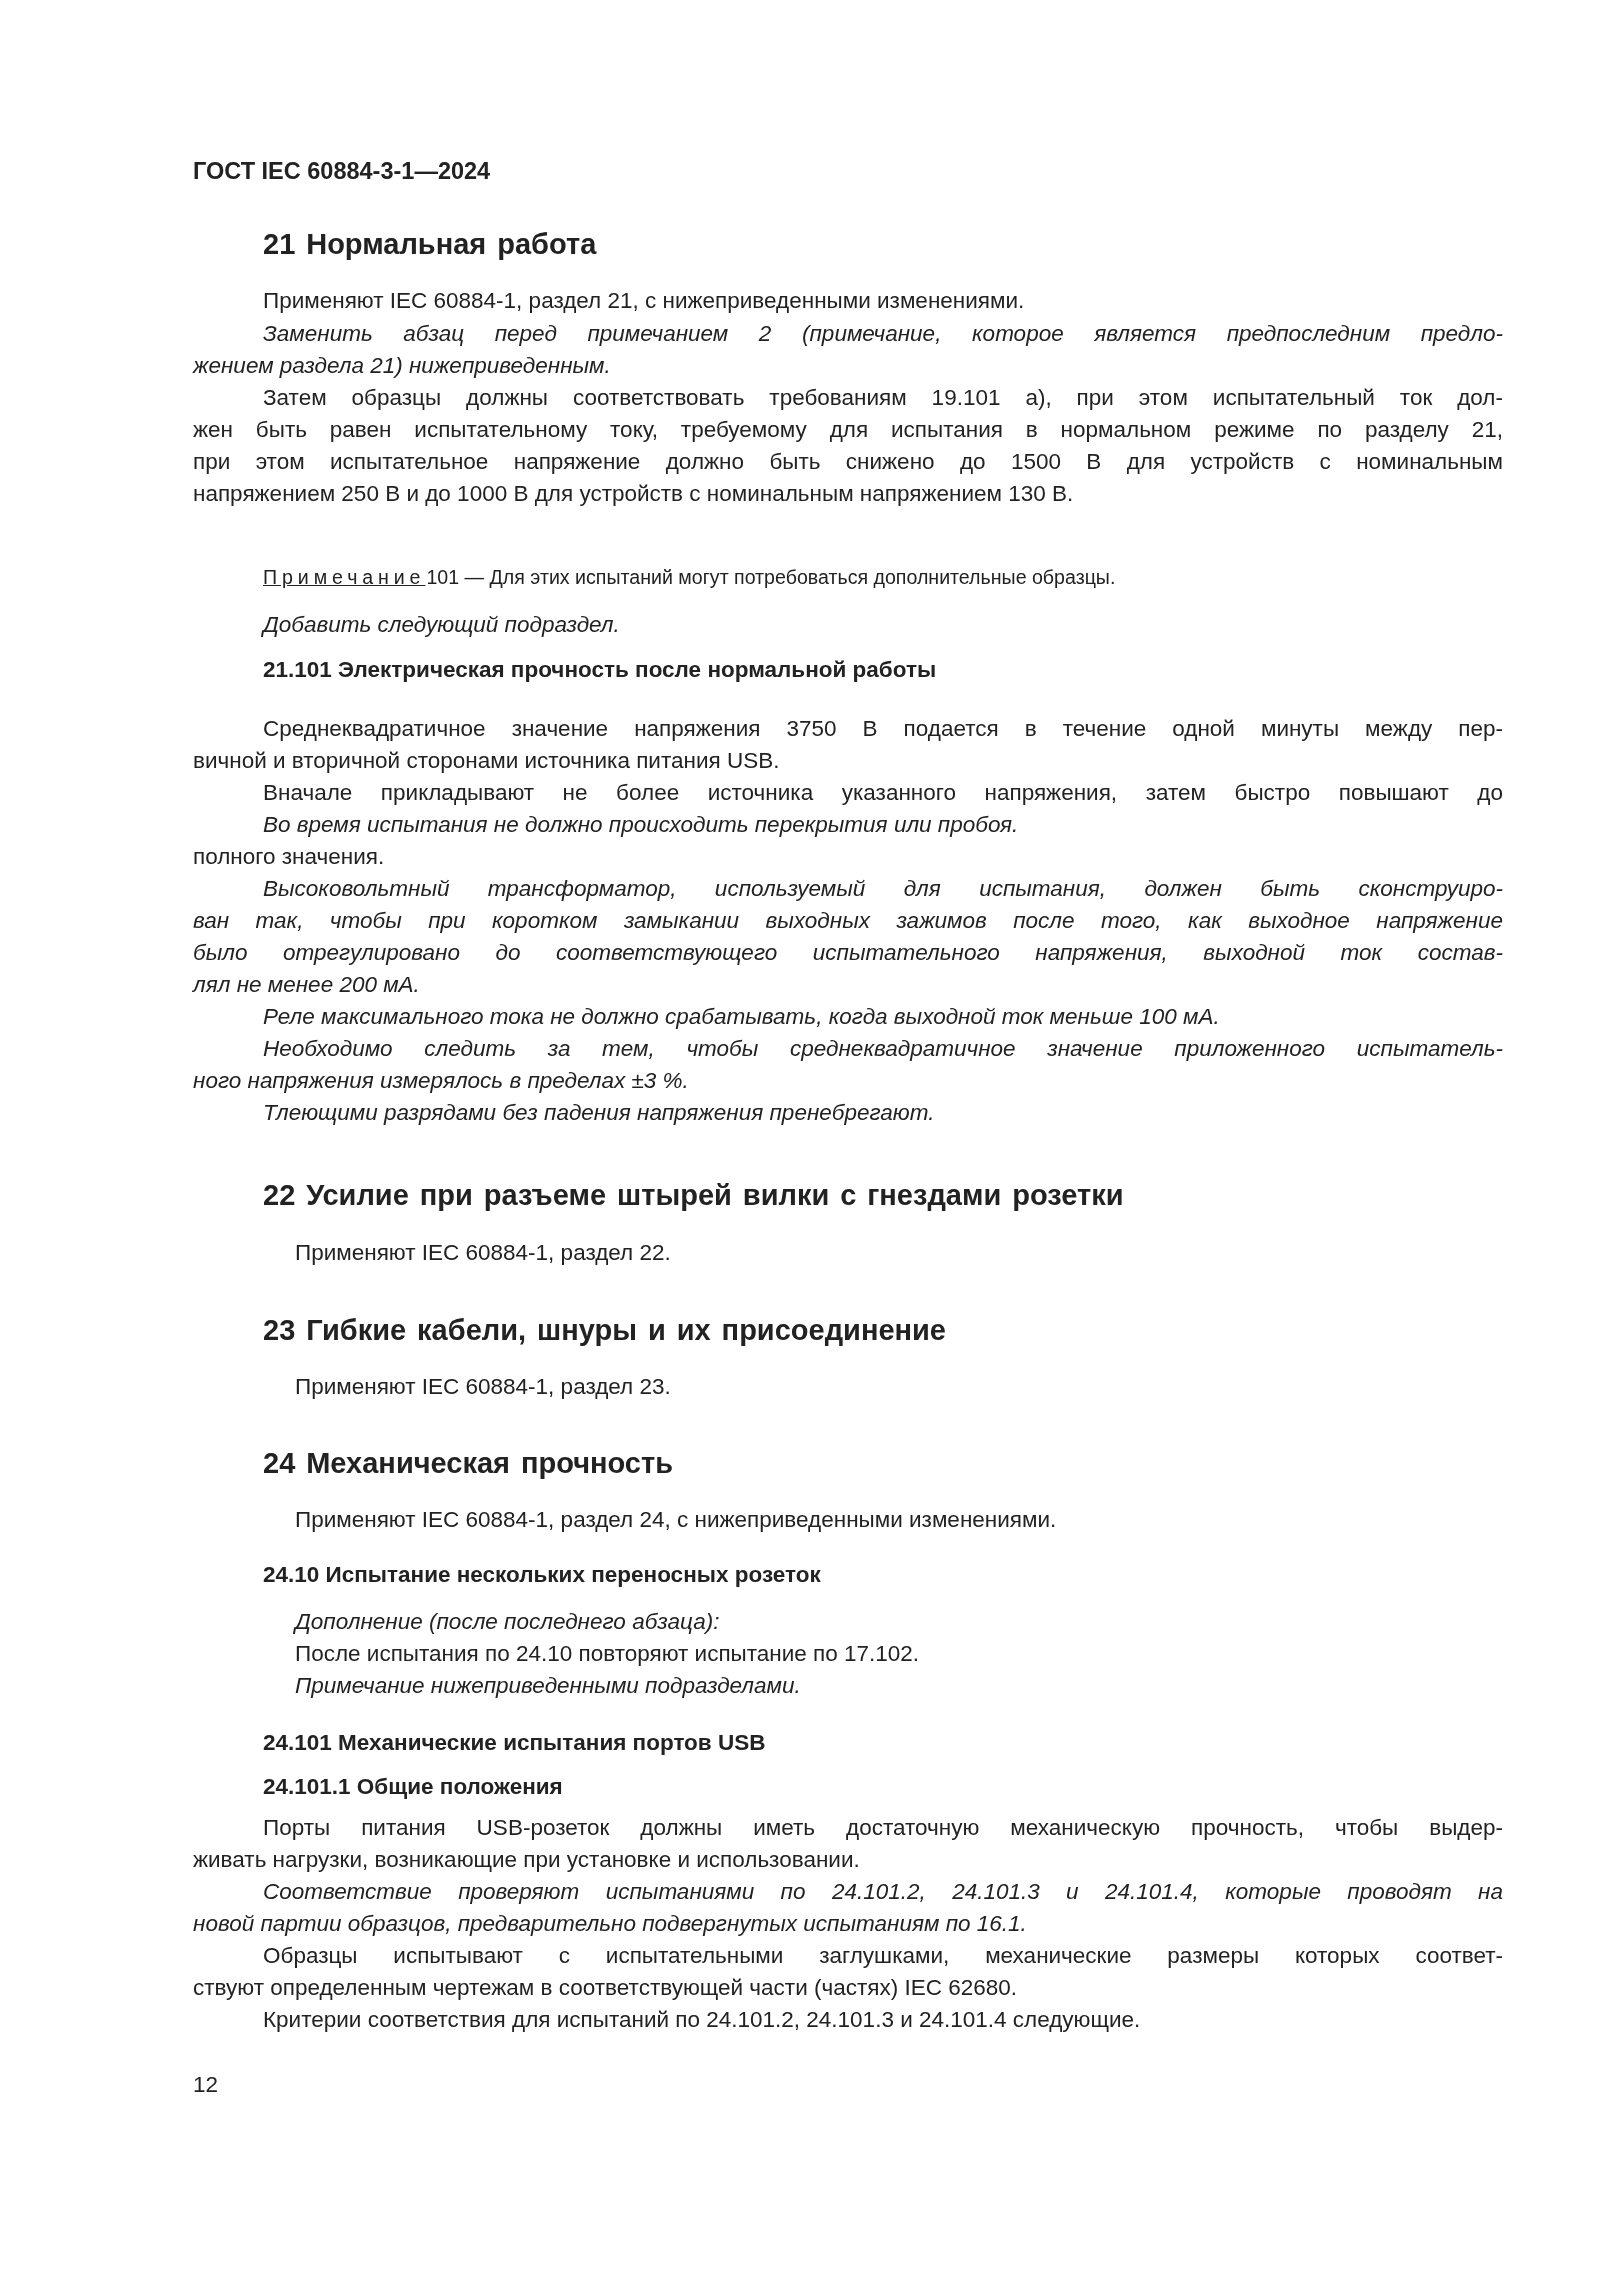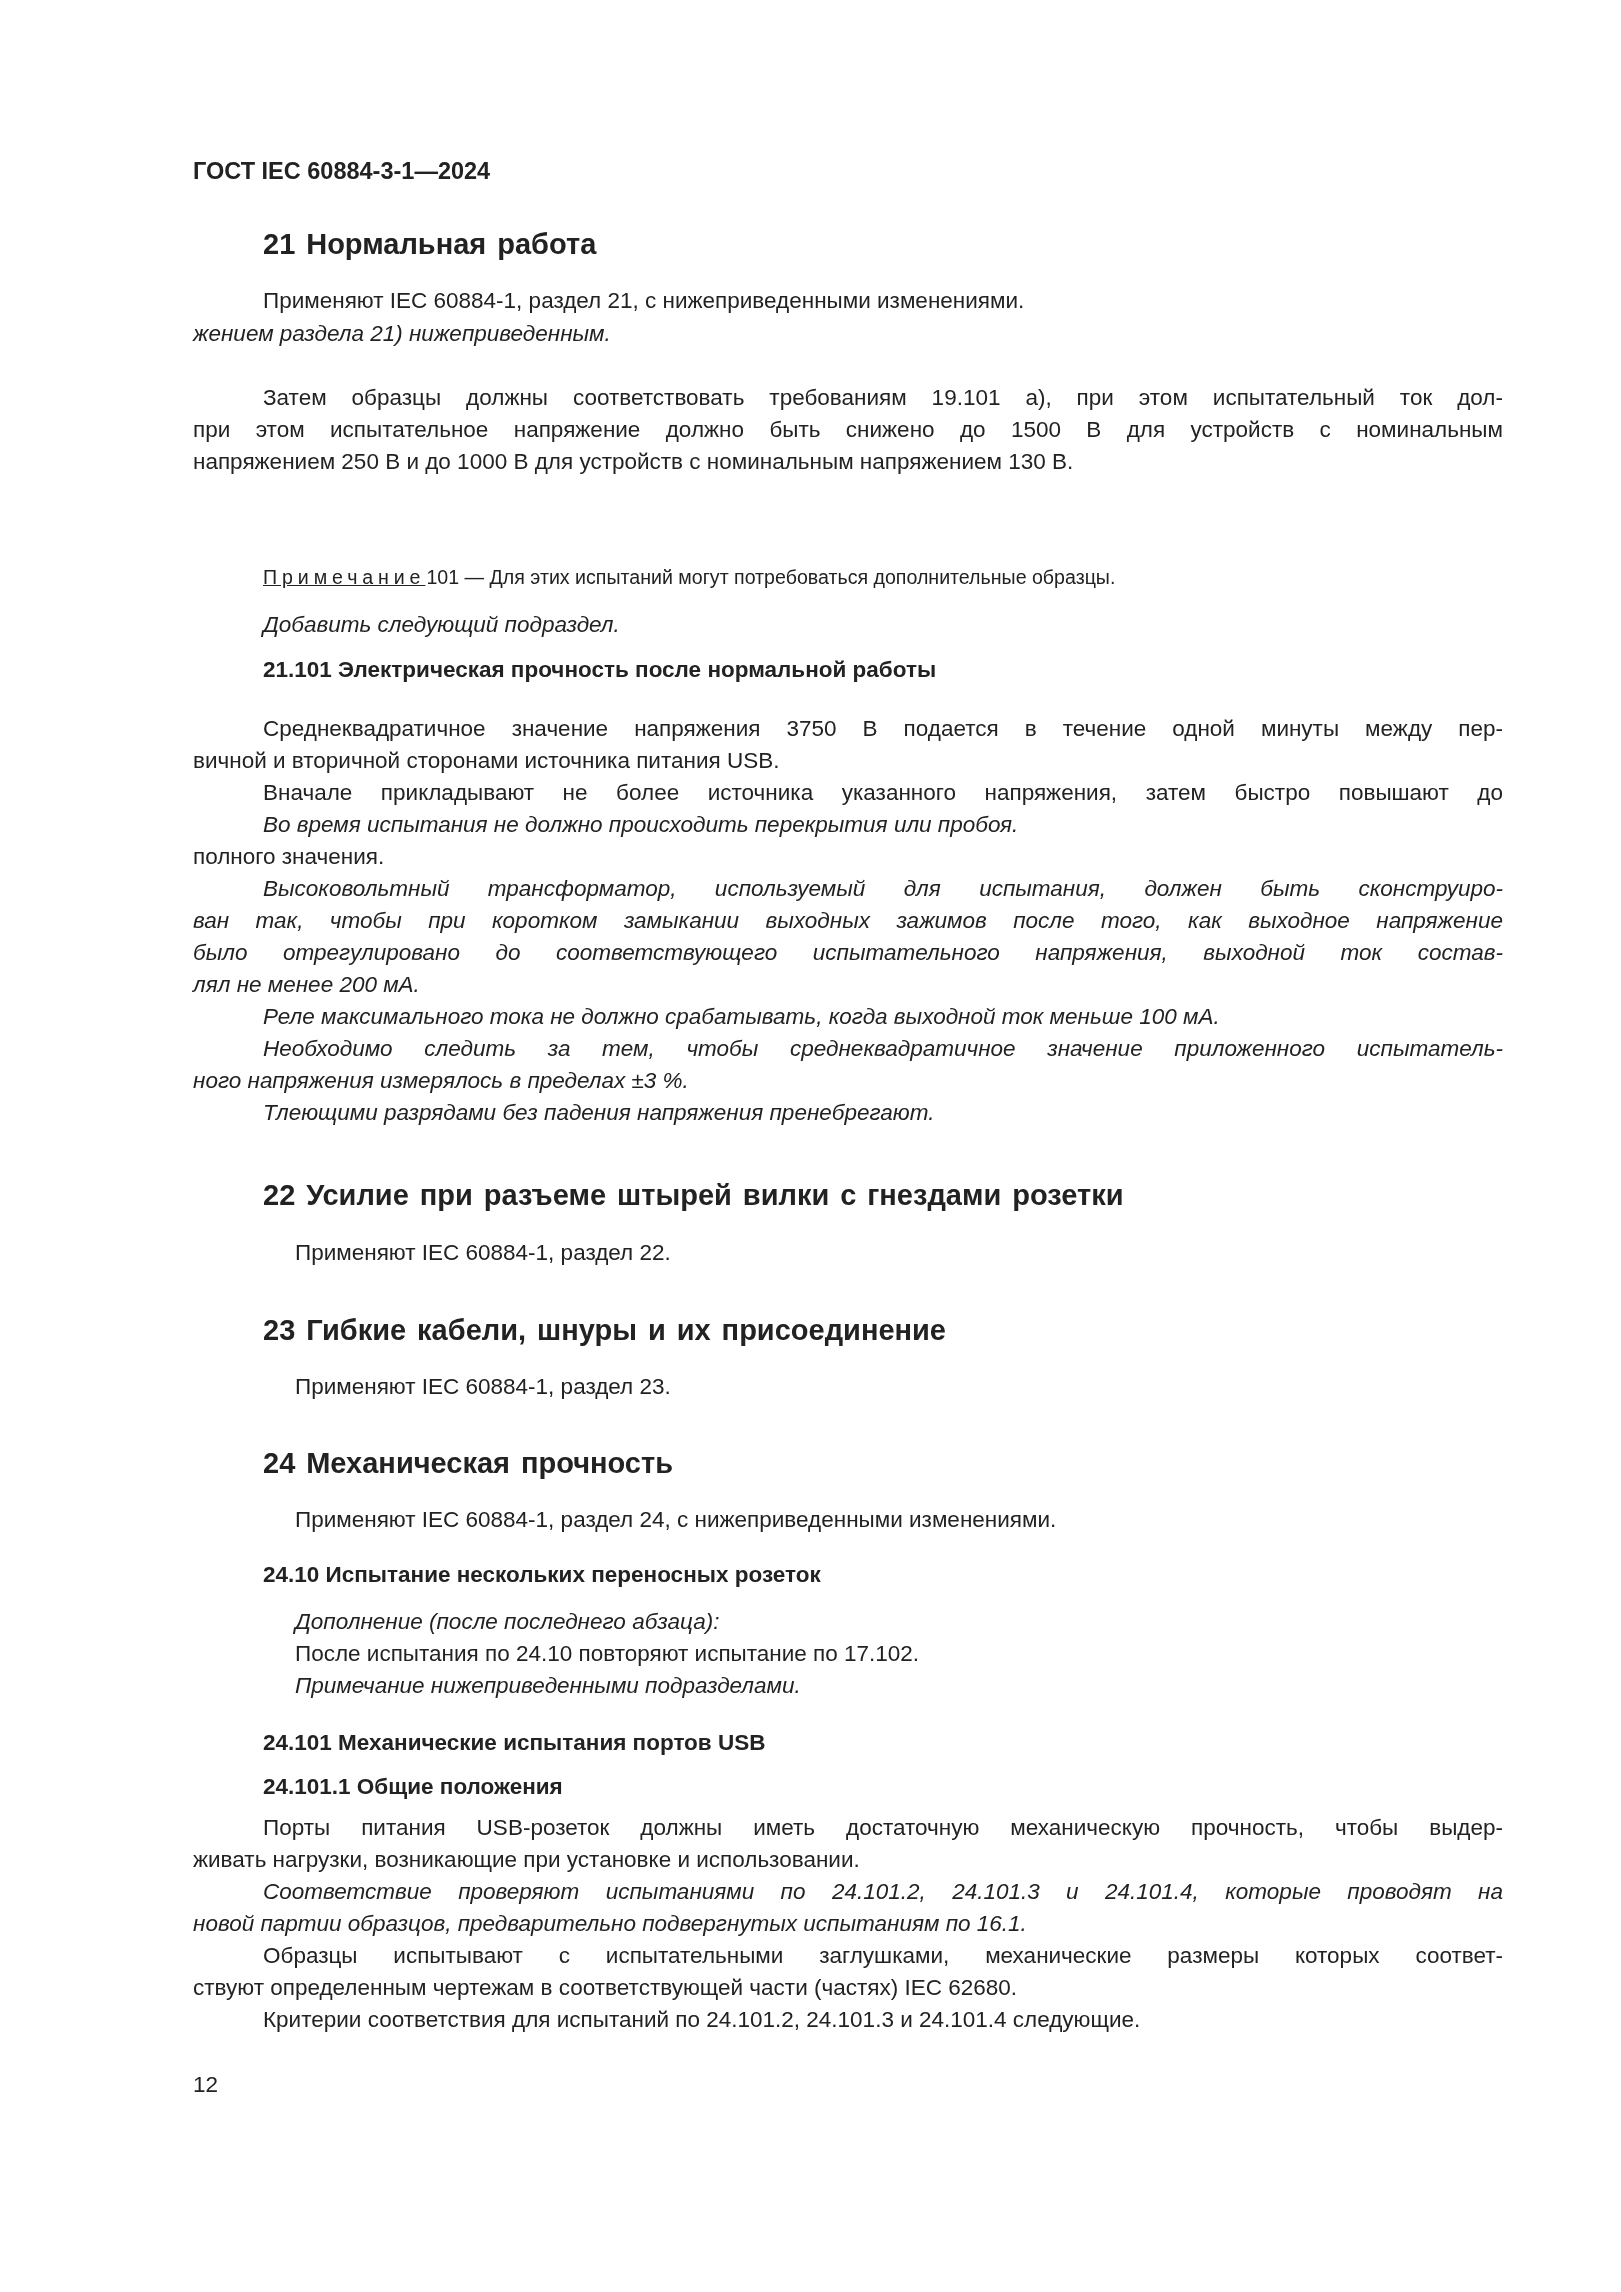--- a/index.html
+++ b/index.html
@@ -22,24 +22,26 @@
 <body>
 
 <div class="hdr">ГОСТ IEC 60884-3-1—2024</div>
 
 <div class="h1" style="top:227px">21  Нормальная работа</div>
 
 <div class="blk" style="top:285px">
   <div class="line first">Применяют IEC 60884-1, раздел 21, с нижеприведенными изменениями.</div>
 </div>
 <div class="blk it" style="top:318px">
+  <div class="line j first">Заменить абзац перед примечанием 2 (примечание, которое является предпоследним предло-</div>
   <div class="line">жением раздела 21) нижеприведенным.</div>
 </div>
 <div class="blk" style="top:382px">
   <div class="line j first">Затем образцы должны соответствовать требованиям 19.101 а), при этом испытательный ток дол-</div>
+  <div class="line j">жен быть равен испытательному току, требуемому для испытания в нормальном режиме по разделу 21,</div>
   <div class="line j">при этом испытательное напряжение должно быть снижено до 1500 В для устройств с номинальным</div>
   <div class="line">напряжением 250 В и до 1000 В для устройств с номинальным напряжением 130 В.</div>
 </div>
 <div class="note" style="top:563px">
   <span class="lbl">Примечание</span><span>101 — Для этих испытаний могут потребоваться дополнительные образцы.</span>
 </div>
 <div class="blk it" style="top:609px">
   <div class="line first">Добавить следующий подраздел.</div>
 </div>
 

